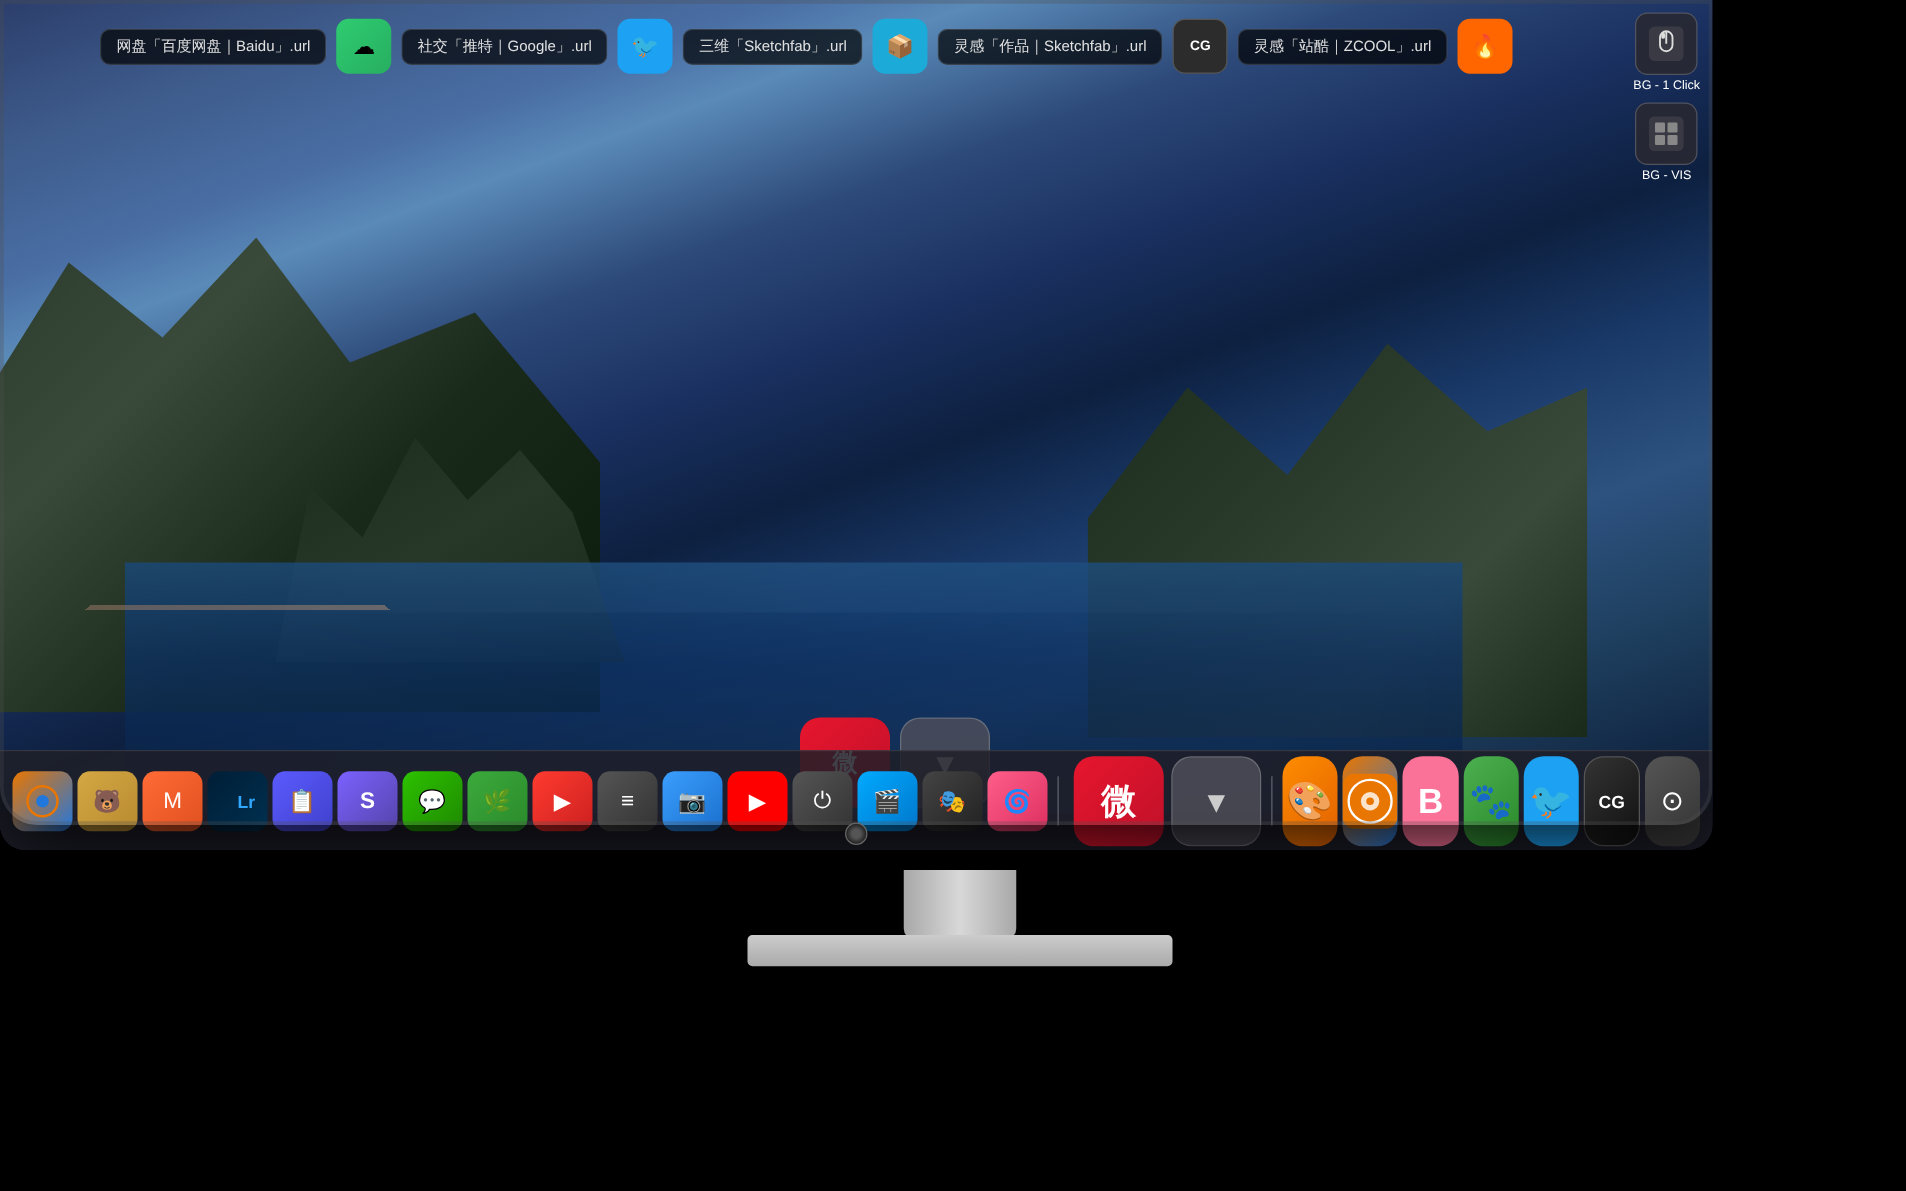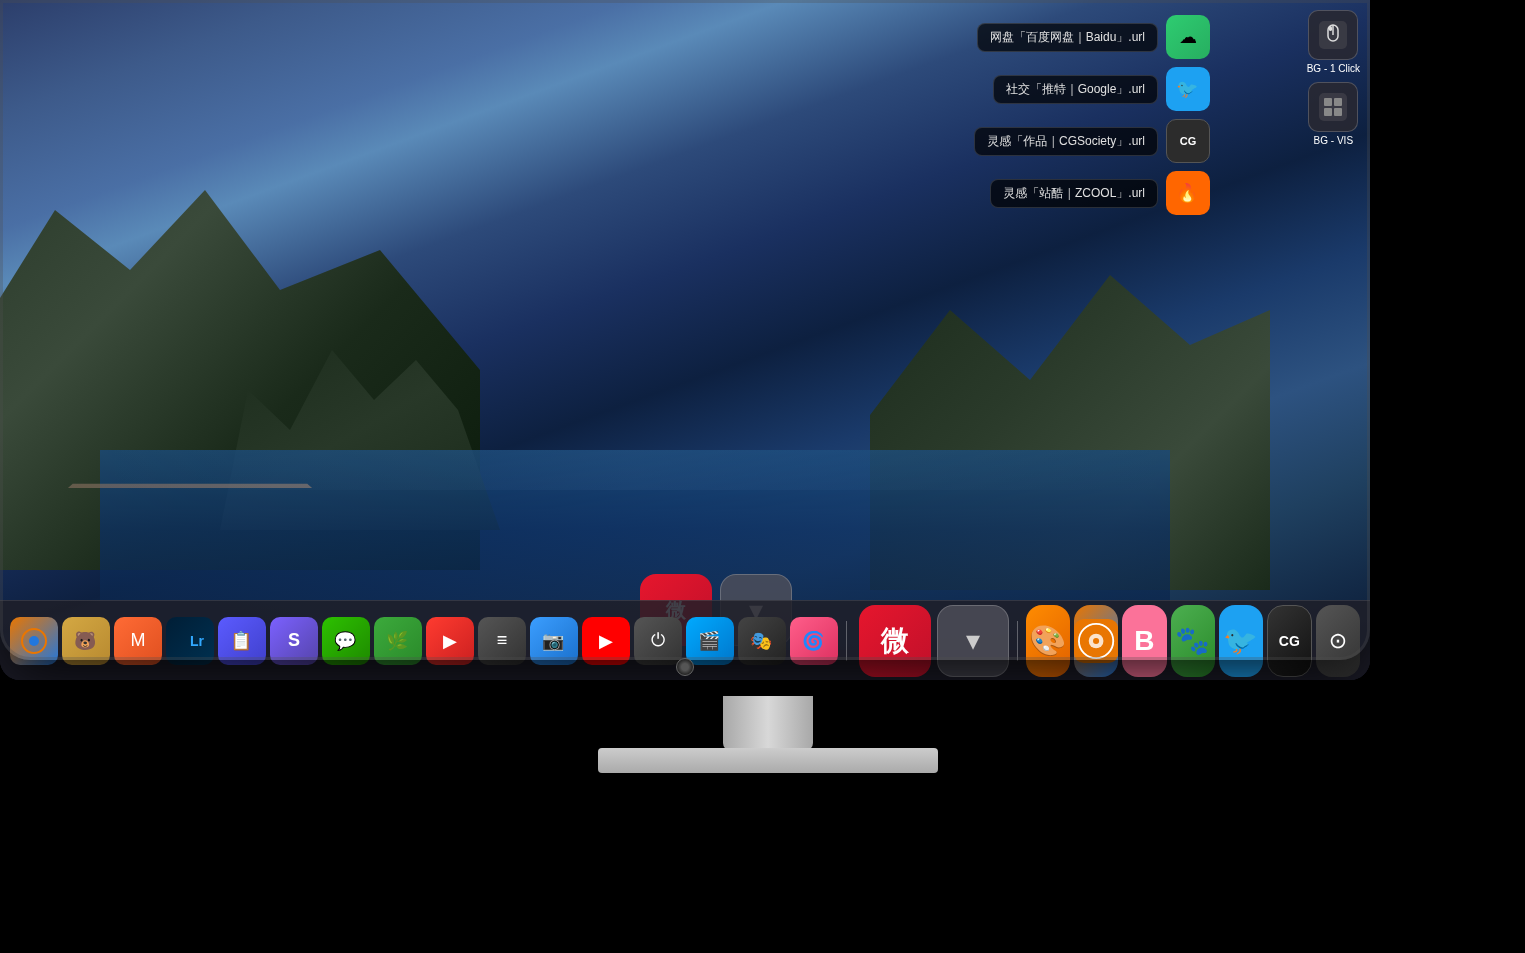--- a/index.html
+++ b/index.html
@@ -106,21 +106,21 @@
       flex-shrink: 0;
       position: relative;
     }
 
     
     .floating-menu {
       position: absolute;
       right: 175px;
       top: 20px;
       display: flex;
-      flex-direction: column;
+      flex-direction: row;
       gap: 8px;
       align-items: flex-end;
     }
 
     .menu-item {
       display: flex;
       align-items: center;
       gap: 8px;
     }
 
@@ -313,23 +313,27 @@
           <span style="font-size:18px;">☁</span>
         </div>
       </div>
 
 
       <div class="menu-item">
         <div class="menu-label">社交「推特｜Google」.url</div>
         <div class="menu-app-icon" style="background:#1DA1F2;color:white;font-size:18px;">🐦</div>
       </div>
 
-
       <div class="menu-item">
-        <div class="menu-label">灵感「作品｜CGSociety」.url</div>
+        <div class="menu-label">三维「Sketchfab」.url</div>
+        <div class="menu-app-icon" style="background:#1CAAD9;color:white;font-size:18px;">📦</div>
+      </div>
+
+      <div class="menu-item">
+        <div class="menu-label">灵感「作品｜Sketchfab」.url</div>
         <div class="menu-app-icon" style="background:#2c2c2c;color:white;font-size:11px;font-weight:bold;border:1px solid #555;">CG</div>
       </div>
 
       <div class="menu-item">
         <div class="menu-label">灵感「站酷｜ZCOOL」.url</div>
         <div class="menu-app-icon" style="background:#FF6600;color:white;font-size:18px;">🔥</div>
       </div>
 
 
     </div>

